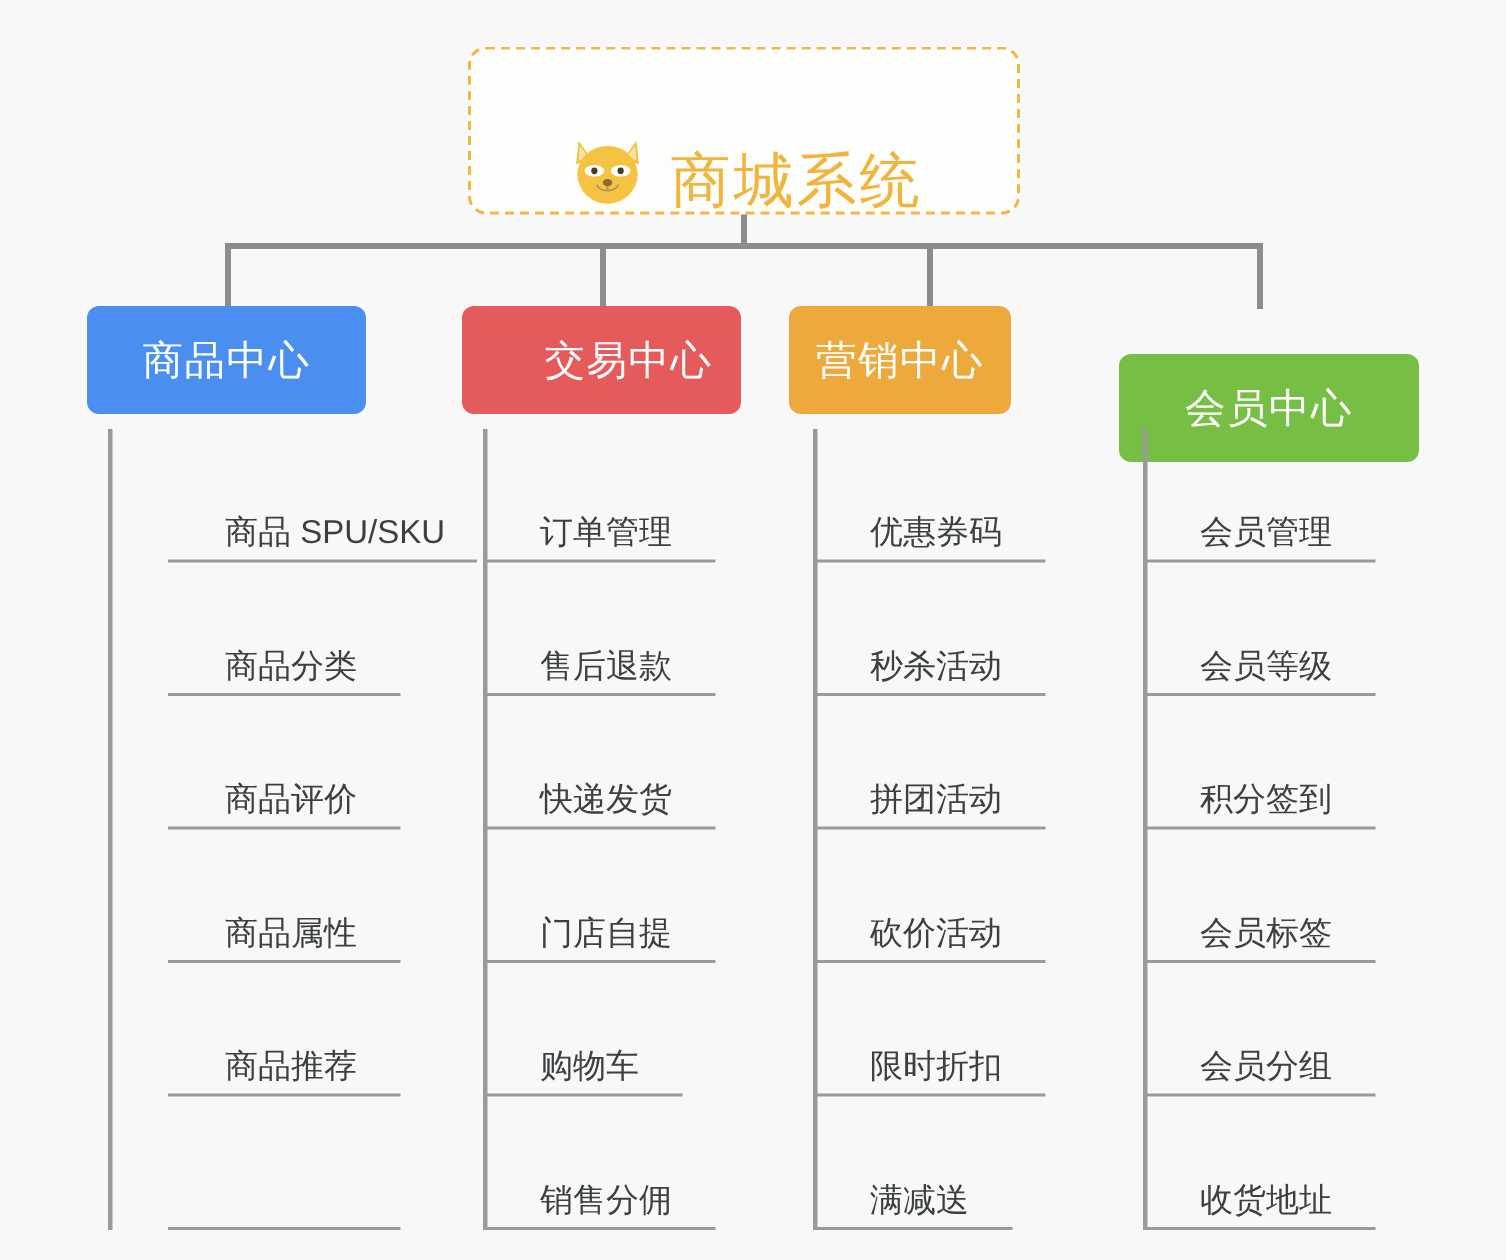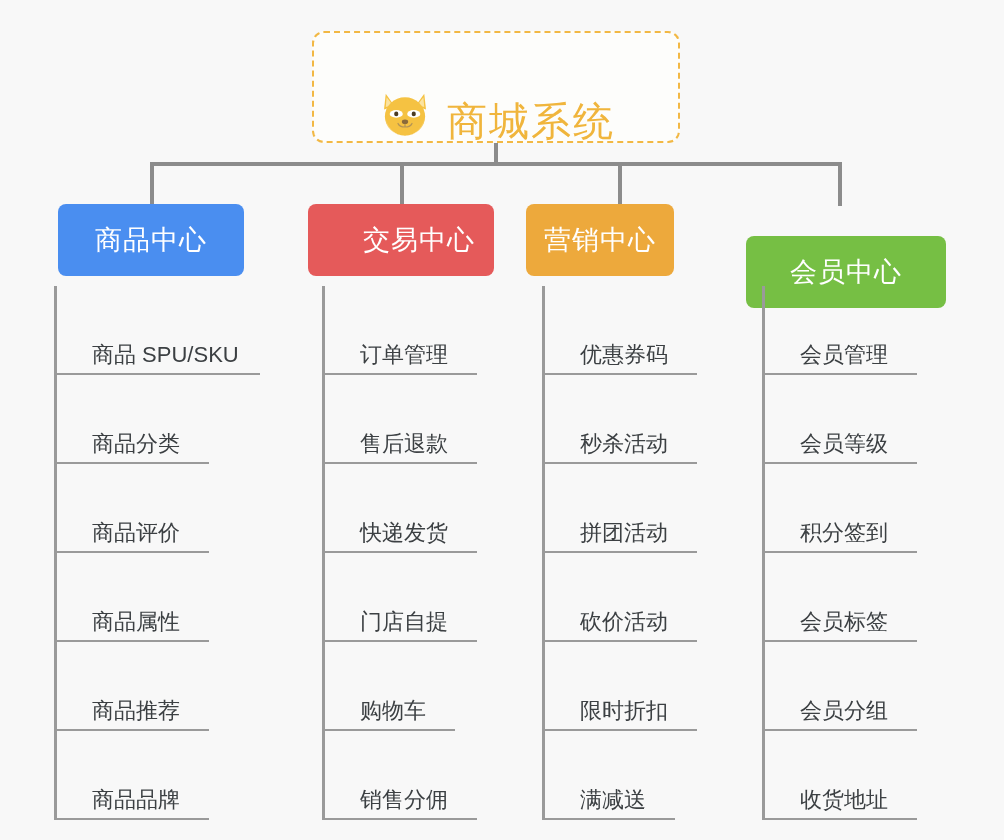--- a/index.html
+++ b/index.html
@@ -146,21 +146,21 @@
   <div class="cat-box" style="left:308px; top:204px; width:186px; background:#e55a5a;padding-left:36px;">
     <span>交易中心</span>
   </div>
   <div class="cat-box" style="left:526px; top:204px; width:148px; background:#eda93c;">
     <span>营销中心</span>
   </div>
   <div class="cat-box" style="left:746px; top:196px; width:200px; background:#76bf44;margin-top:40px;">
     <span>会员中心</span>
   </div>
 
-  <div class="leaf-col" style="left:54px;">
+  <div class="leaf-col" style="left:72px;padding-left:40px;">
     <div class="leaf-trunk" style="height:534px;"></div>
     <div class="leaf-item">
       <div class="leaf-underline" style="width:206px;"></div>
       <div class="leaf-label">商品 SPU/SKU</div>
     </div>
     <div class="leaf-item">
       <div class="leaf-underline" style="width:155px;"></div>
       <div class="leaf-label">商品分类</div>
     </div>
     <div class="leaf-item">
@@ -170,21 +170,20 @@
     <div class="leaf-item">
       <div class="leaf-underline" style="width:155px;"></div>
       <div class="leaf-label">商品属性</div>
     </div>
     <div class="leaf-item">
       <div class="leaf-underline" style="width:155px;"></div>
       <div class="leaf-label">商品推荐</div>
     </div>
     <div class="leaf-item">
       <div class="leaf-underline" style="width:155px;"></div>
-      <div class="leaf-label">商品品牌</div>
     </div>
   </div>
 
   <div class="leaf-col" style="left:322px;">
     <div class="leaf-trunk" style="height:534px;"></div>
     <div class="leaf-item">
       <div class="leaf-underline" style="width:155px;"></div>
       <div class="leaf-label">订单管理</div>
     </div>
     <div class="leaf-item">

